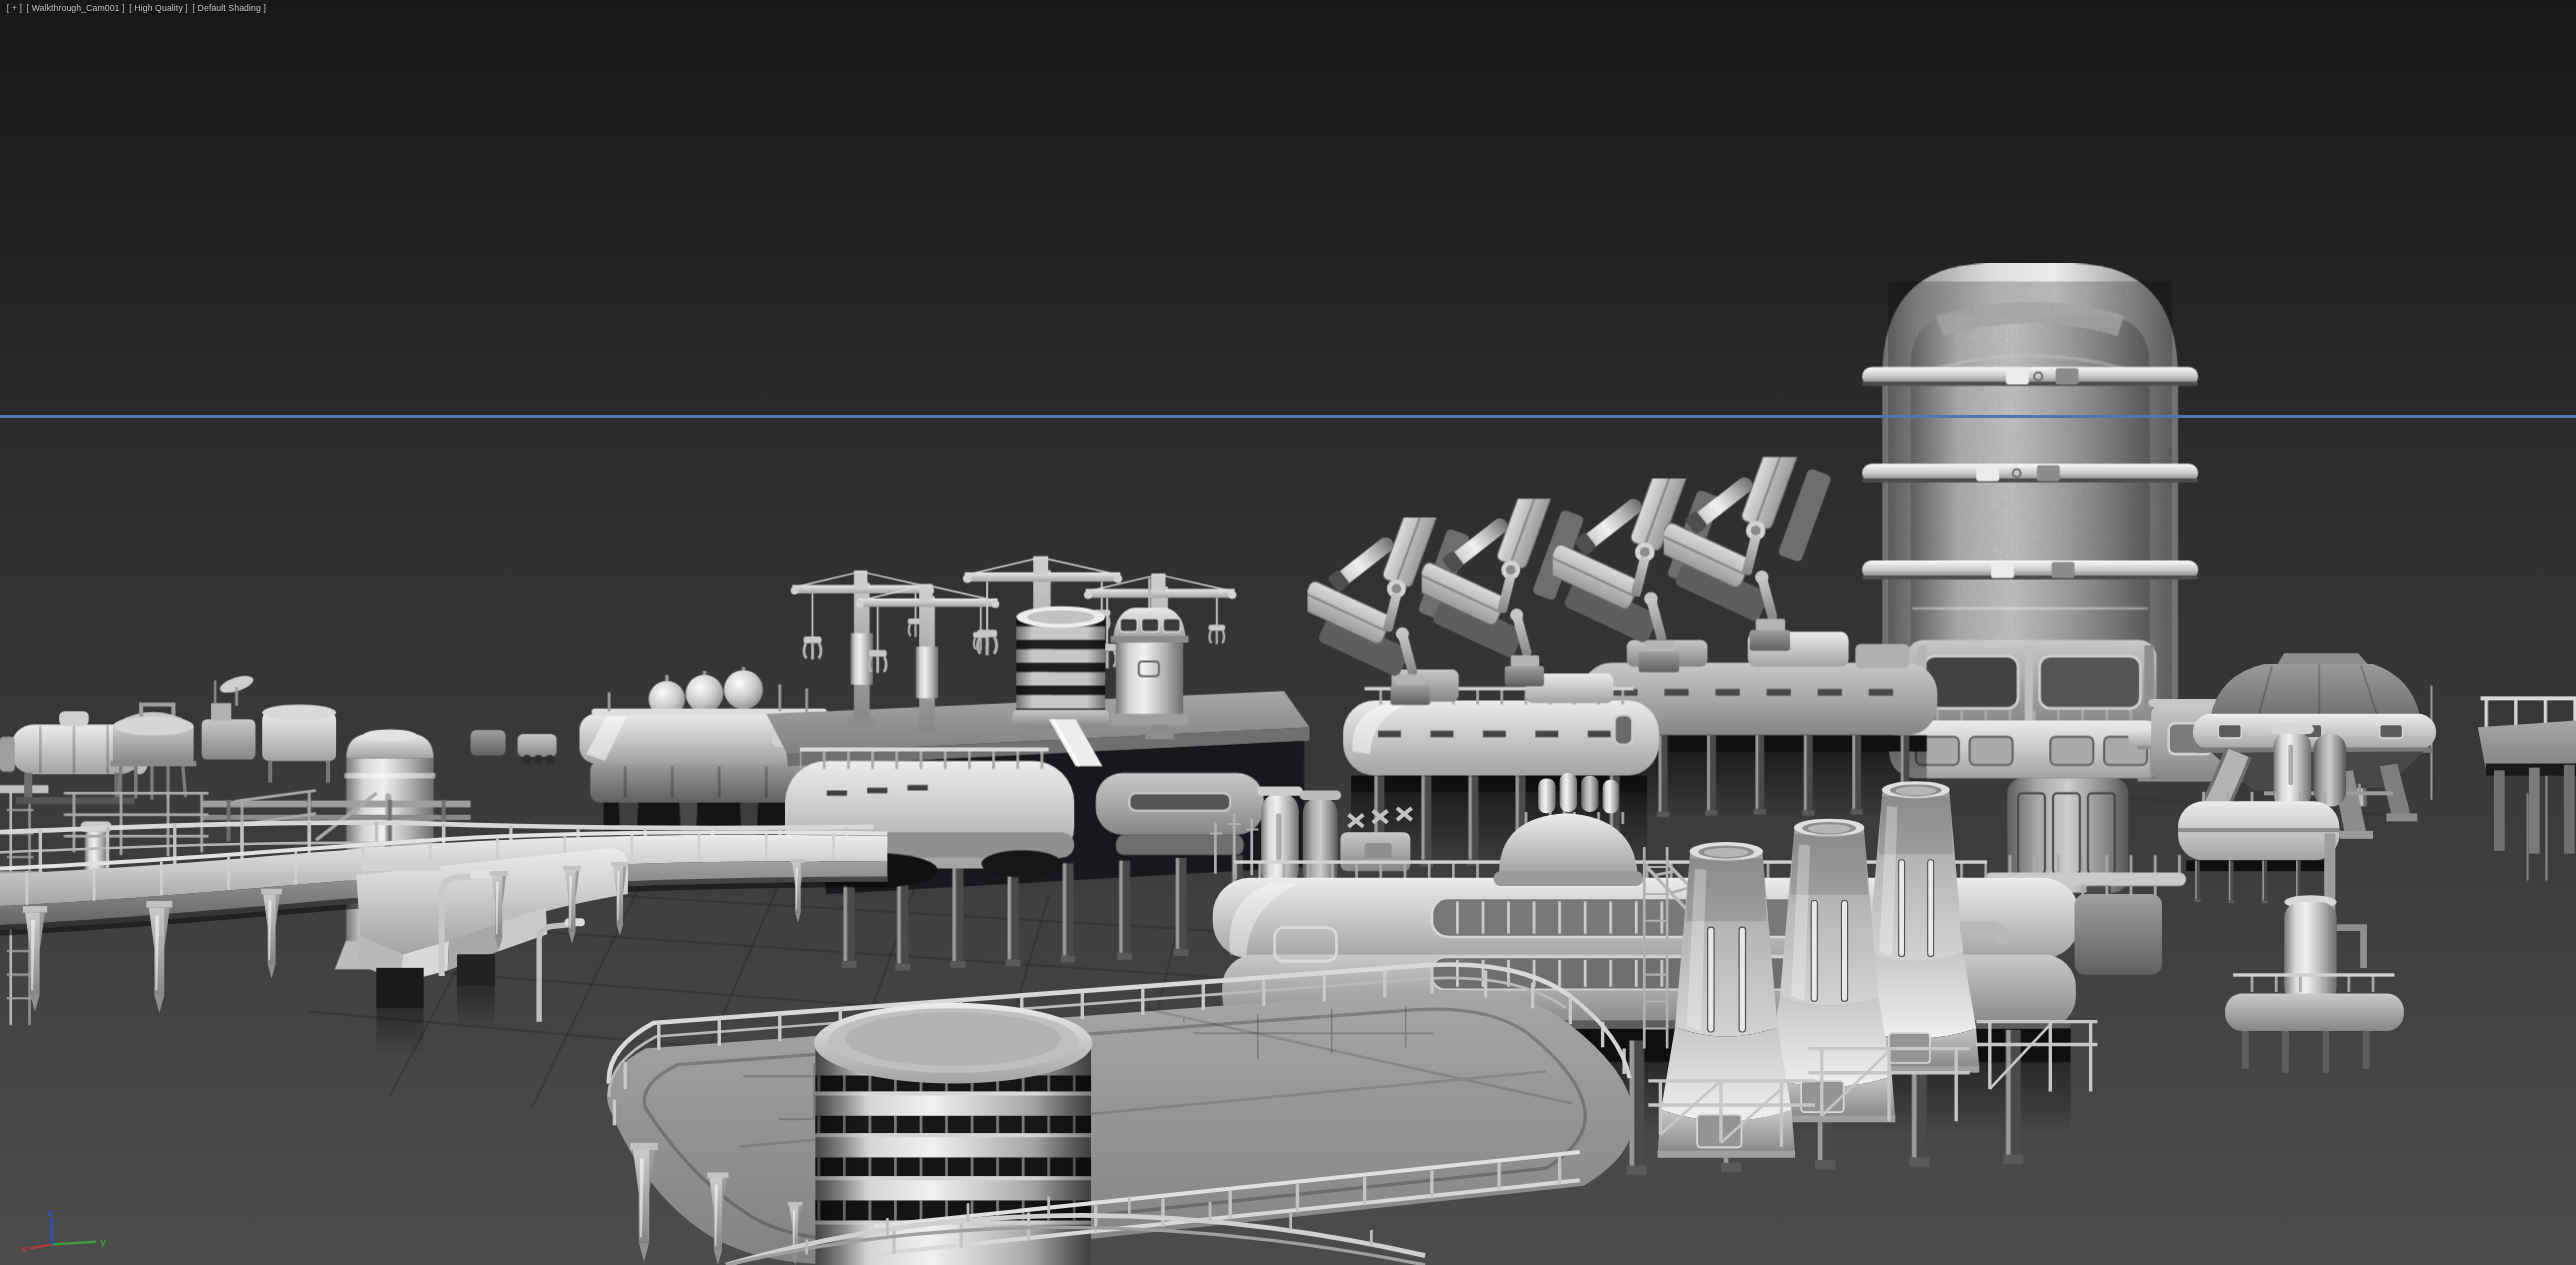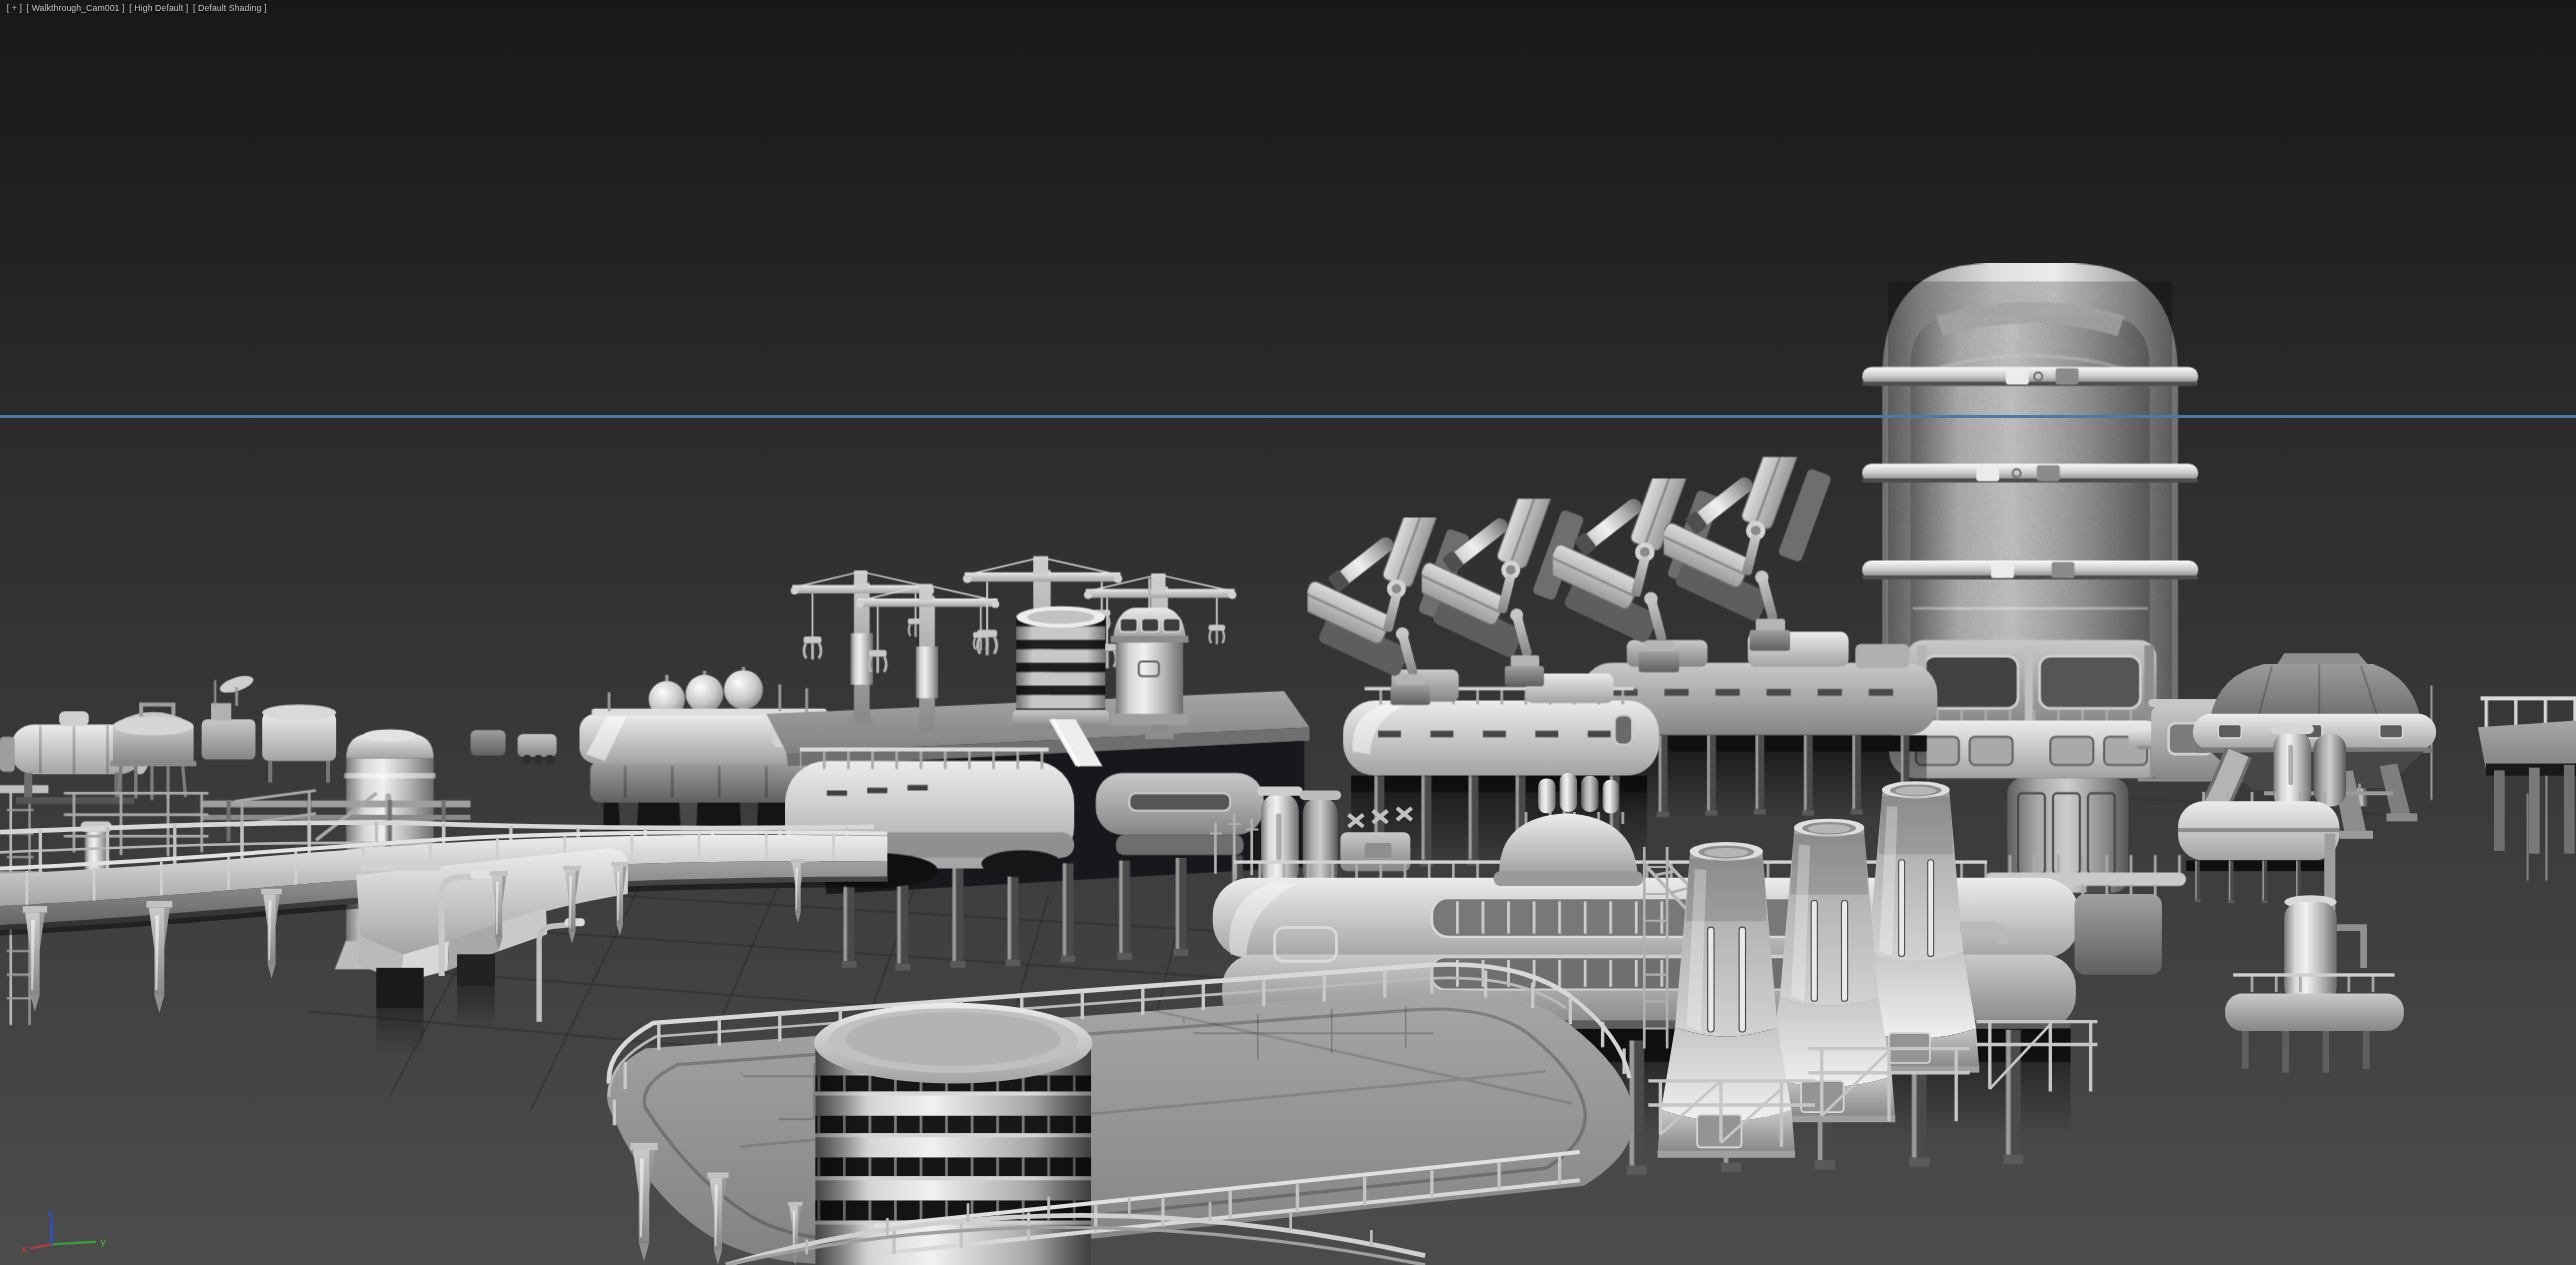--- a/index.html
+++ b/index.html
@@ -707,21 +707,21 @@
   <use href="#sPylon" x="1164" y="1278" width="46" height="96"></use>
 </g>
 
 </svg>
 
 <div class="horizon" style="top:415px"></div>
 
 <div class="vp-label">
   <span>[ + ]</span>
   <span>[ Walkthrough_Cam001 ]</span>
-  <span>[ High Default ]</span>
+  <span>[ High Quality ]</span>
   <span>[ Default Shading ]</span>
 </div>
 
 <svg class="axis-gizmo" width="101" height="54" viewBox="0 0 150 80">
   <line x1="50" y1="54" x2="116" y2="50" stroke="#3f9b3f" stroke-width="3.5"></line>
   <line x1="50" y1="54" x2="18" y2="60" stroke="#b23c3c" stroke-width="3.5"></line>
   <line x1="50" y1="54" x2="50" y2="14" stroke="#2b4fd0" stroke-width="3.5"></line>
   <text x="5" y="65" fill="#b23c3c" font-size="13">x</text>
   <text x="122" y="55" fill="#3f9b3f" font-size="13">y</text>
   <text x="44" y="12" fill="#2b4fd0" font-size="13">z</text>

